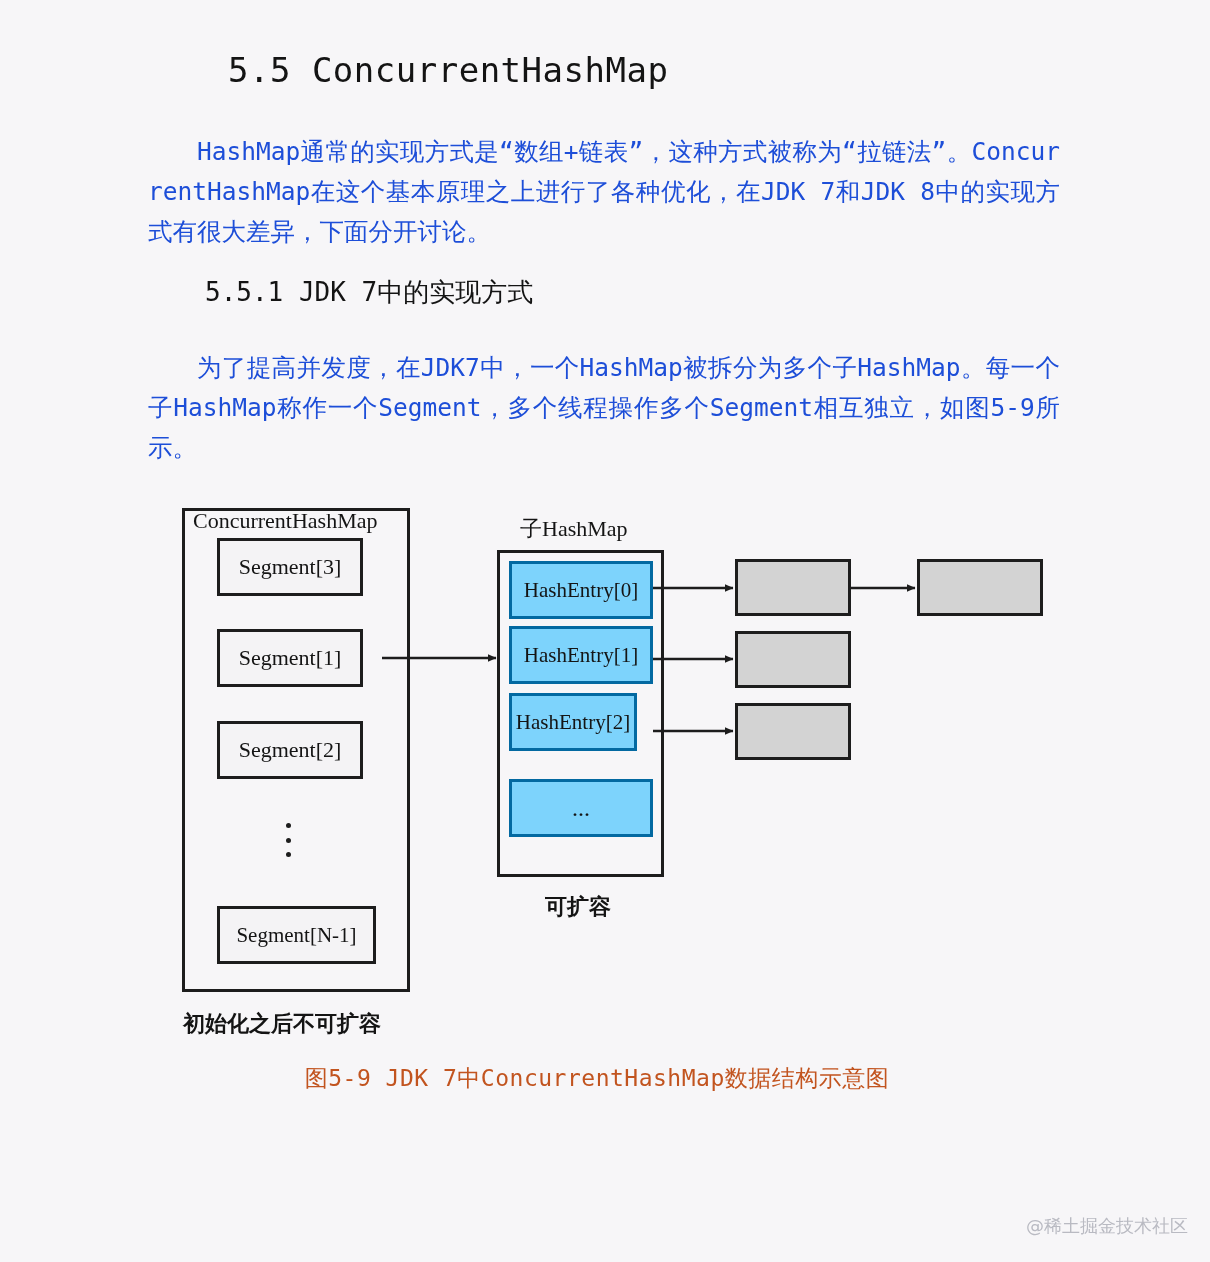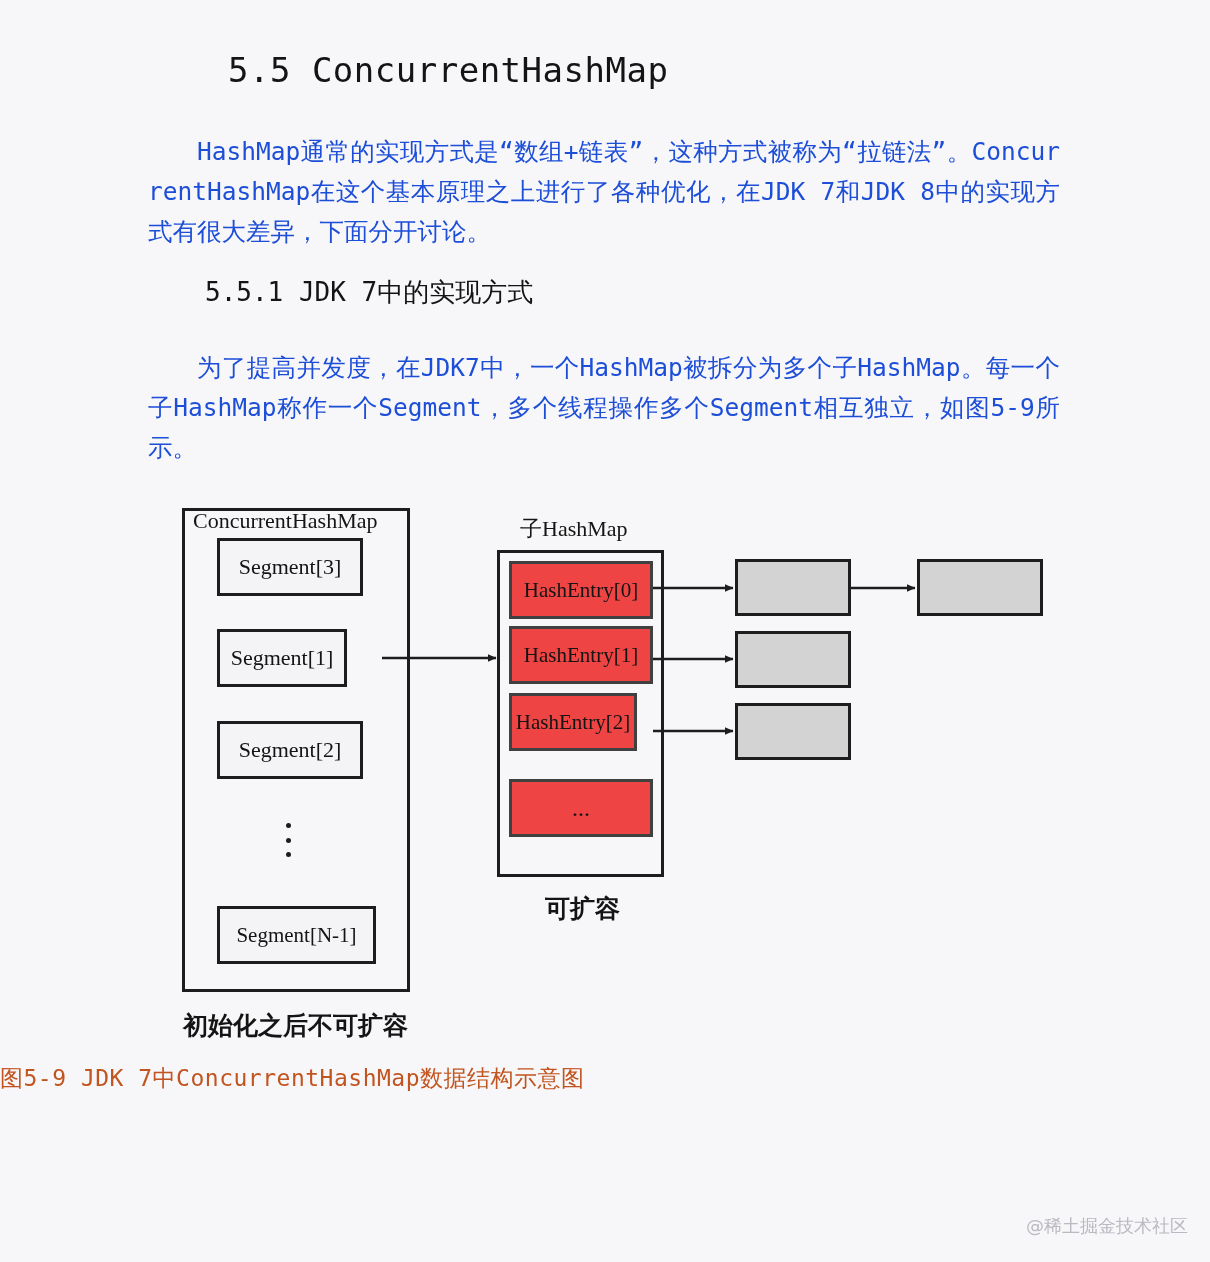--- a/index.html
+++ b/index.html
@@ -62,21 +62,21 @@
   .para.p1 { top: 132px; }
   .para.p2 { top: 348px; }
   .para.p3 { top: 1105px; }
 
   
   .fig-caption {
     position: absolute;
     left: 0;
     right: 16px;
     top: 1063px;
-    text-align: left;
+    text-align: center;
     font-family: "DejaVu Sans Mono", "Liberation Mono", monospace;
     font-size: 23px;
     color: #c2541f;
     letter-spacing: 0.5px;
   }
 
   
   .diagram {
     position: absolute;
     left: 0;
@@ -88,21 +88,21 @@
   .dlabel {
     position: absolute;
     font-family: "Liberation Serif", "DejaVu Serif", serif;
     font-size: 22px;
     color: #141414;
     white-space: nowrap;
   }
   .dlabel.cn {
     font-family: "DejaVu Sans", "Liberation Sans", sans-serif;
     font-weight: 700;
-    font-size: 25px;
+    font-size: 22px;
   }
 
   .outer-box {
     position: absolute;
     border: 3px solid #1d1d1d;
     background: transparent;
     box-sizing: border-box;
   }
 
   .seg-box {
@@ -114,22 +114,22 @@
     align-items: center;
     justify-content: center;
     font-family: "Liberation Serif", "DejaVu Serif", serif;
     font-size: 22px;
     color: #141414;
     white-space: nowrap;
   }
 
   .entry-box {
     position: absolute;
-    border: 3px solid #404040;
-    background: #ef4444;
+    border: 3px solid #0369a1;
+    background: #7dd3fc;
     box-sizing: border-box;
     display: flex;
     align-items: center;
     justify-content: center;
     font-family: "Liberation Serif", "DejaVu Serif", serif;
     font-size: 21px;
     color: #141414;
     white-space: nowrap;
   }
 
@@ -191,21 +191,21 @@
   <div class="para p2">为了提高并发度，在JDK7中，一个HashMap被拆分为多个子HashMap。每一个子HashMap称作一个Segment，多个线程操作多个Segment相互独立，如图5-9所示。</div>
 
   <div class="diagram">
 
     <div class="dlabel" style="left:193px; top:6px;margin-top:34px;">ConcurrentHashMap</div>
 
     <div class="outer-box" style="left:182px; top:40px; width:228px; height:484px;"></div>
 
     <div class="seg-box" style="left:217px; top:70px; width:146px; height:58px;">Segment[3]</div>
 
-    <div class="seg-box" style="left:217px; top:161px; width:130px; height:58px;">Segment[1]</div>
+    <div class="seg-box" style="left:217px; top:161px; width:146px; height:58px;">Segment[1]</div>
 
     <div class="seg-box" style="left:217px; top:253px; width:146px; height:58px;">Segment[2]</div>
 
     <div class="vdots" style="left:286px; top:355px;">
         <i></i>
         <i></i>
         <i></i>
       </div>
 
     <div class="seg-box" style="left:217px; top:438px; width:159px; height:58px; font-size:21px;">Segment[N-1]</div>

